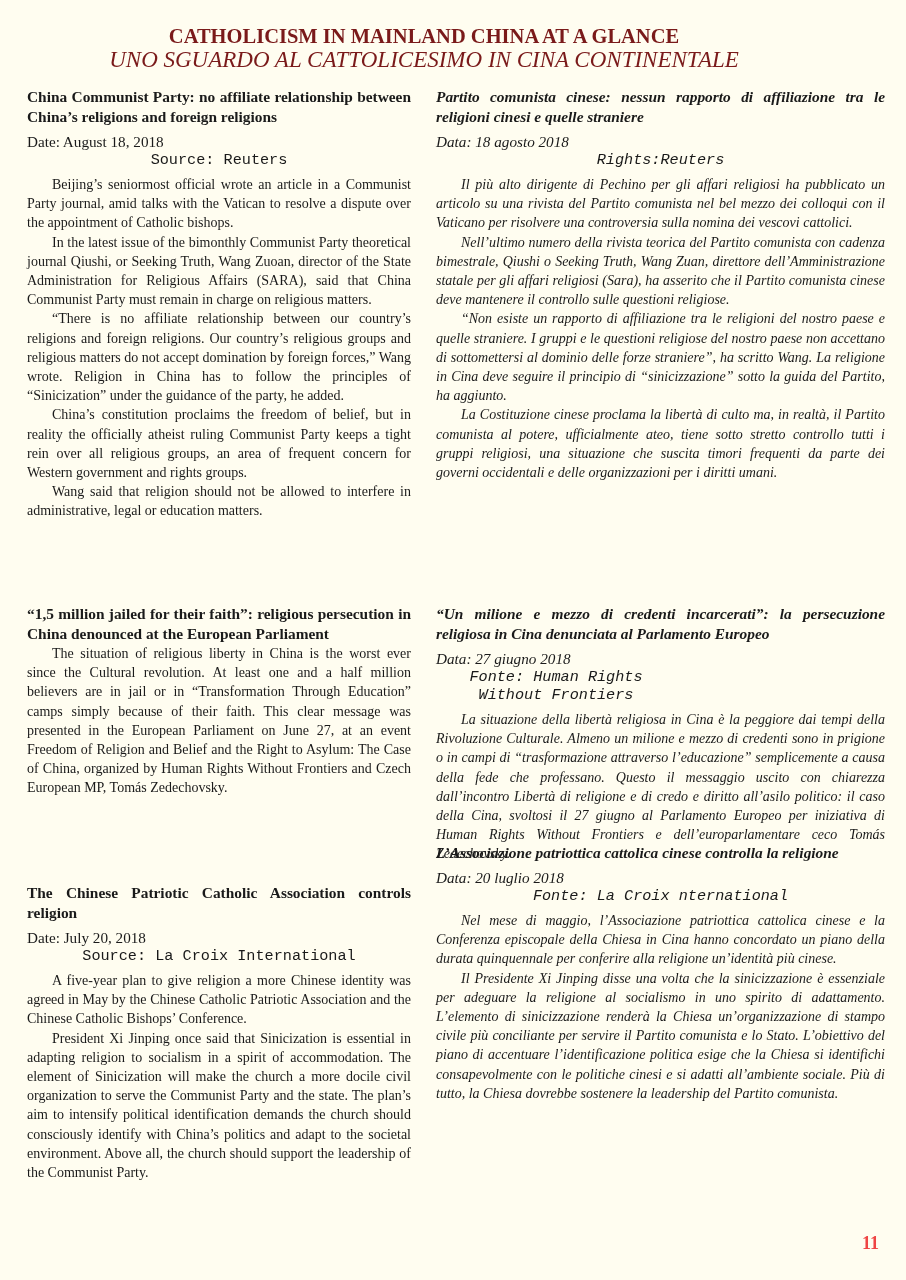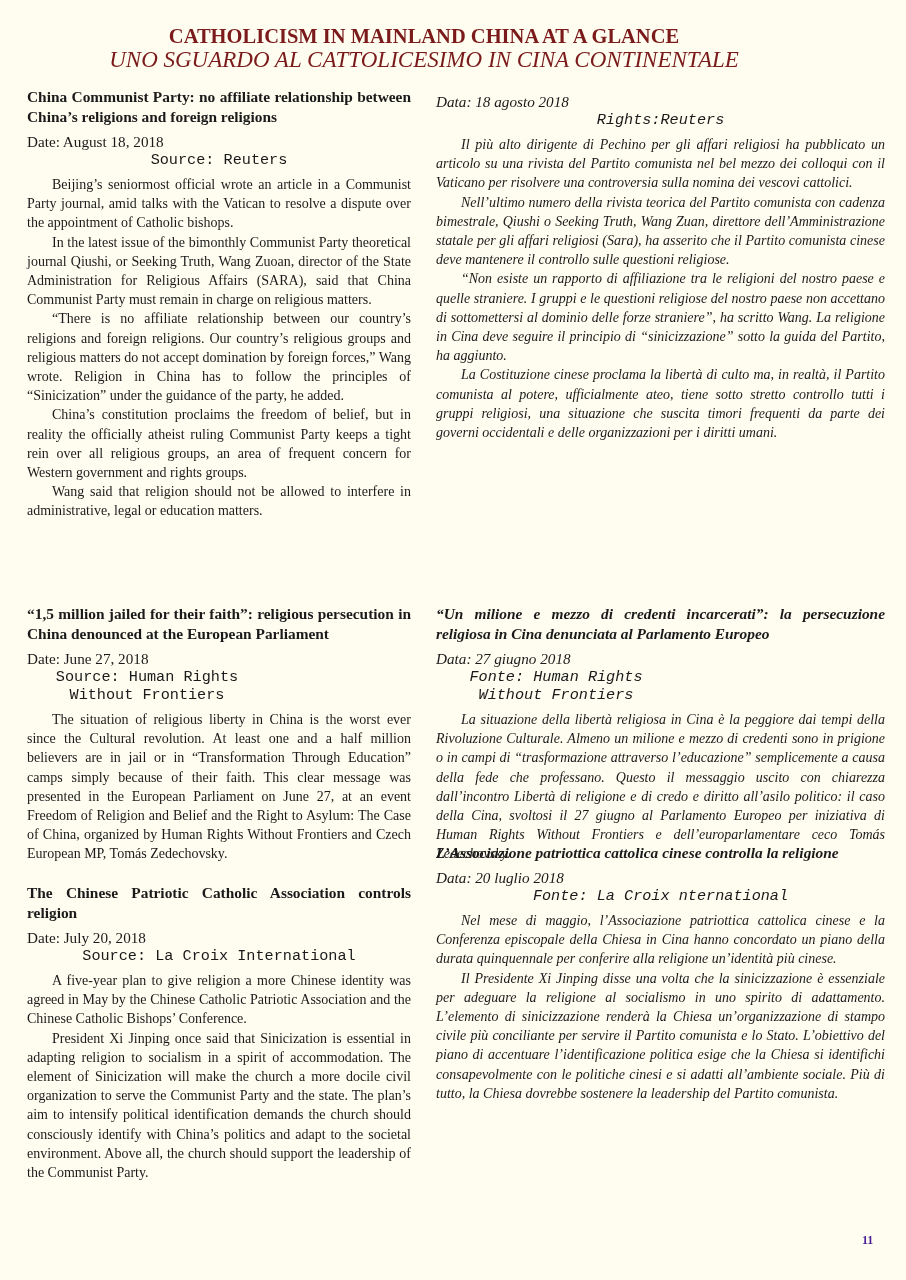--- a/index.html
+++ b/index.html
@@ -87,22 +87,22 @@
     }
     .col.it .body p {
       line-height: 19.2px;
       font-style: italic;
     }
     .page-number {
       position: absolute;
       left: 862px;
       top: 1233px;
       font-weight: bold;
-      font-size: 12px;
-      color: #4c1d95;
+      font-size: 18px;
+      color: #ef4444;
     }
   </style>
 </head>
 <body>
 
 <div class="header">
   <div class="title-en">CATHOLICISM  IN MAINLAND CHINA AT A GLANCE</div>
   <div class="title-it">UNO SGUARDO AL CATTOLICESIMO IN CINA CONTINENTALE</div>
 </div>
 
@@ -118,24 +118,20 @@
       <p>Beijing’s seniormost official wrote an article in a Communist Party journal, amid talks with the Vatican to resolve a dispute over the appointment of Catholic bishops.</p>
       <p>In the latest issue of the bimonthly Communist Party theoretical journal Qiushi, or Seeking Truth, Wang Zuoan, director of the State Administration for Religious Affairs (SARA), said that China Communist Party must remain in charge on religious matters.</p>
       <p>“There is no affiliate relationship between our country’s religions and foreign religions. Our country’s religious groups and religious matters do not accept domination by foreign forces,” Wang wrote. Religion in China has to follow the principles of “Sinicization” under the guidance of the party, he added.</p>
       <p>China’s constitution proclaims the freedom of belief, but in reality the officially atheist ruling Communist Party keeps a tight rein over all religious groups, an area of frequent concern for Western government and rights groups.</p>
       <p>Wang said that religion should not be allowed to interfere in administrative, legal or education matters.</p>
     </div>
   </div>
 
   <div class="article" style="top:517px;">
     <h2 class="headline">“1,5 million jailed for their faith”: religious persecution in China denounced at the European Parliament</h2>
-    <div class="meta wrap">
-      <span>Date: June 27, 2018</span>
-      <span class="source">Source: Human Rights Without Frontiers</span>
-    </div>
     <div class="body">
       <p>The situation of religious liberty in China is the worst ever since the Cultural revolution. At least one and a half million believers are in jail or in “Transformation Through Education” camps simply because of their faith. This clear message was presented in the European Parliament on June 27, at an event Freedom of Religion and Belief and the Right to Asylum: The Case of China, organized by Human Rights Without Frontiers and Czech European MP, Tomás Zedechovsky.</p>
     </div>
   </div>
 
   <div class="article" style="top:796px;">
     <h2 class="headline">The Chinese Patriotic Catholic Association controls religion</h2>
     <div class="meta">
       <span>Date: July 20, 2018</span>
       <span class="source">Source: La Croix International</span>
@@ -144,20 +140,21 @@
       <p>A five-year plan to give religion a more Chinese identity was agreed in May by the Chinese Catholic Patriotic Association and the Chinese Catholic Bishops’ Conference.</p>
       <p>President Xi Jinping once said that Sinicization is essential in adapting religion to socialism in a spirit of accommodation. The element of Sinicization will make the church a more docile civil organization to serve the Communist Party and the state. The plan’s aim to intensify political identification demands the church should consciously identify with China’s politics and adapt to the societal environment. Above all, the church should support the leadership of the Communist Party.</p>
     </div>
   </div>
 
 </div>
 
 <div class="col it">
 
   <div class="article" style="top:0px;">
+    <h2 class="headline">Partito comunista cinese: nessun rapporto di affiliazione tra le religioni cinesi e quelle straniere</h2>
     <div class="meta">
       <span>Data: 18 agosto 2018</span>
       <span class="source">Rights:Reuters</span>
     </div>
     <div class="body">
       <p>Il più alto dirigente di Pechino per gli affari religiosi ha pubblicato un articolo su una rivista del Partito comunista nel bel mezzo dei colloqui con il Vaticano per risolvere una controversia sulla nomina dei vescovi cattolici.</p>
       <p>Nell’ultimo numero della rivista teorica del Partito comunista con cadenza bimestrale, Qiushi o Seeking Truth, Wang Zuan, direttore dell’Amministrazione statale per gli affari religiosi (Sara), ha asserito che il Partito comunista cinese deve mantenere il controllo sulle questioni religiose.</p>
       <p>“Non esiste un rapporto di affiliazione tra le religioni del nostro paese e quelle straniere. I gruppi e le questioni religiose del nostro paese non accettano di sottomettersi al dominio delle forze straniere”, ha scritto Wang. La religione in Cina deve seguire il principio di “sinicizzazione” sotto la guida del Partito, ha aggiunto.</p>
       <p>La Costituzione cinese proclama la libertà di culto ma, in realtà, il Partito comunista al potere, ufficialmente ateo, tiene sotto stretto controllo tutti i gruppi religiosi, una situazione che suscita timori frequenti da parte dei governi occidentali e delle organizzazioni per i diritti umani.</p>
     </div>

